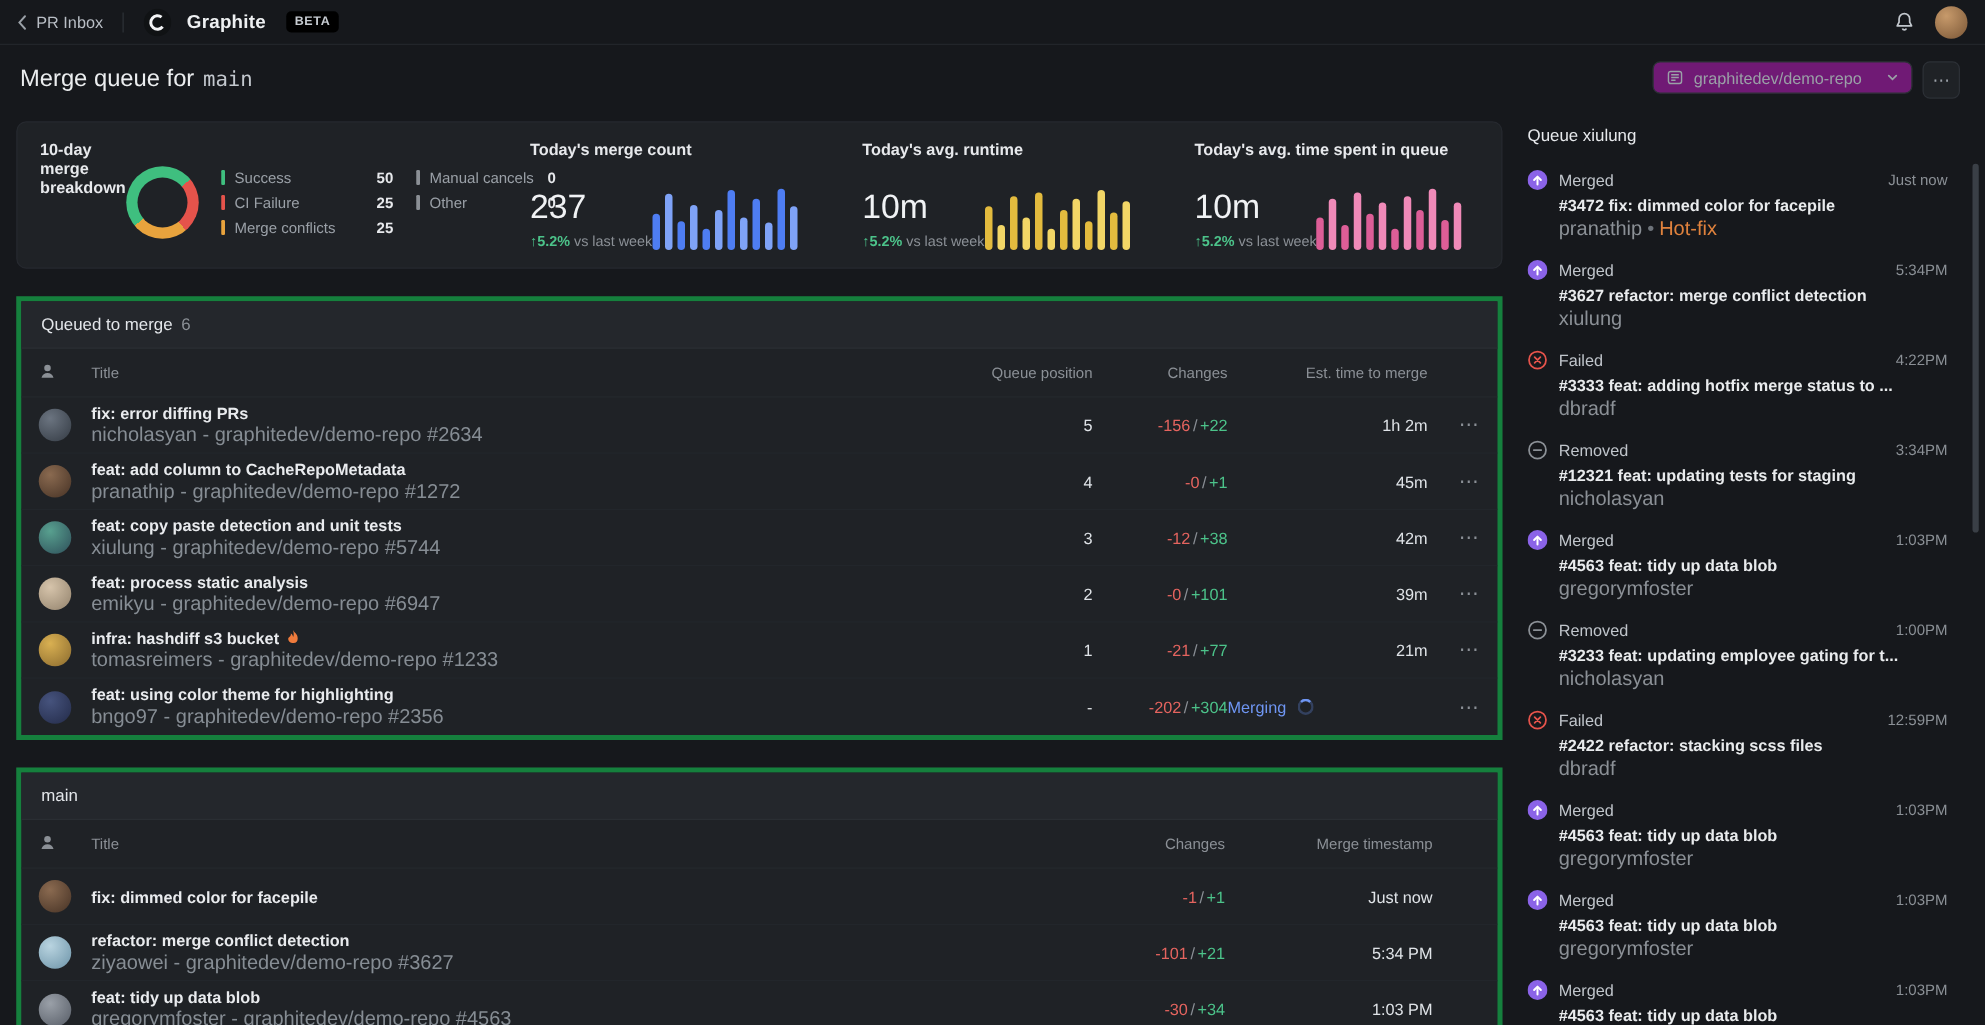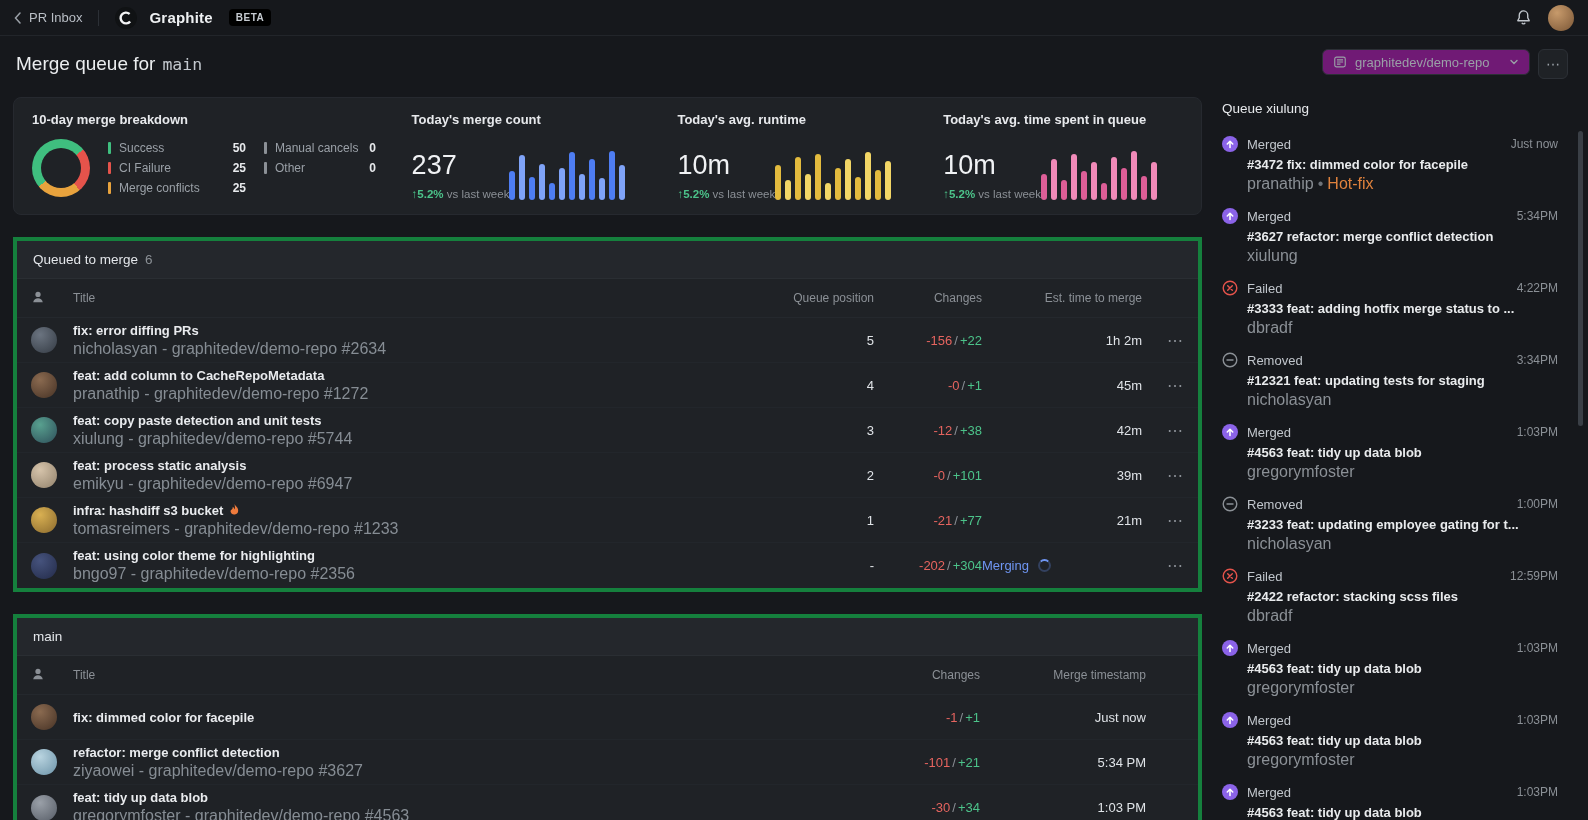--- a/index.html
+++ b/index.html
@@ -24,21 +24,21 @@
   .repo-select .lbl{flex:1}
   .icon-btn{width:30px;height:30px;display:flex;align-items:center;justify-content:center;background:#1f2226;border:1px solid #2c3036;border-radius:6px;color:#9aa0a7;font-size:14px;cursor:pointer}
 
   
   .content{display:flex;align-items:flex-start}
   .main-col{width:1202px;flex:none;padding-left:13px}
 
   
   .stats{display:flex;margin-top:8px;background:#1f2226;border:1px solid #26292f;border-radius:8px;padding:14px 18px;height:118px}
   .panel-title{font-size:13px;font-weight:700;color:#e7e9ec}
-  .breakdown{width:366px;display:flex;flex-direction:column}
+  .breakdown{width:366px;display:flex;}
   .breakdown-body{display:flex;align-items:center;gap:18px;margin-top:11px}
   .donut{width:58px;height:58px;border-radius:50%;position:relative;flex:none}
   .donut::after{content:"";position:absolute;inset:9px;border-radius:50%;background:#1f2226}
   .legend{display:grid;grid-template-rows:repeat(3,19px);grid-auto-flow:column;column-gap:18px;row-gap:1px}
   .leg-item{display:flex;align-items:center;gap:8px;width:138px}
   .leg-item.narrow{width:112px}
   .leg-bar{width:3px;height:12px;border-radius:1px;flex:none}
   .leg-label{color:#9aa0a7;font-size:12px;white-space:nowrap}
   .leg-val{margin-left:auto;color:#e7e9ec;font-size:12px;font-weight:600}
   .stat{flex:1;display:flex;flex-direction:column;padding-left:26px}

